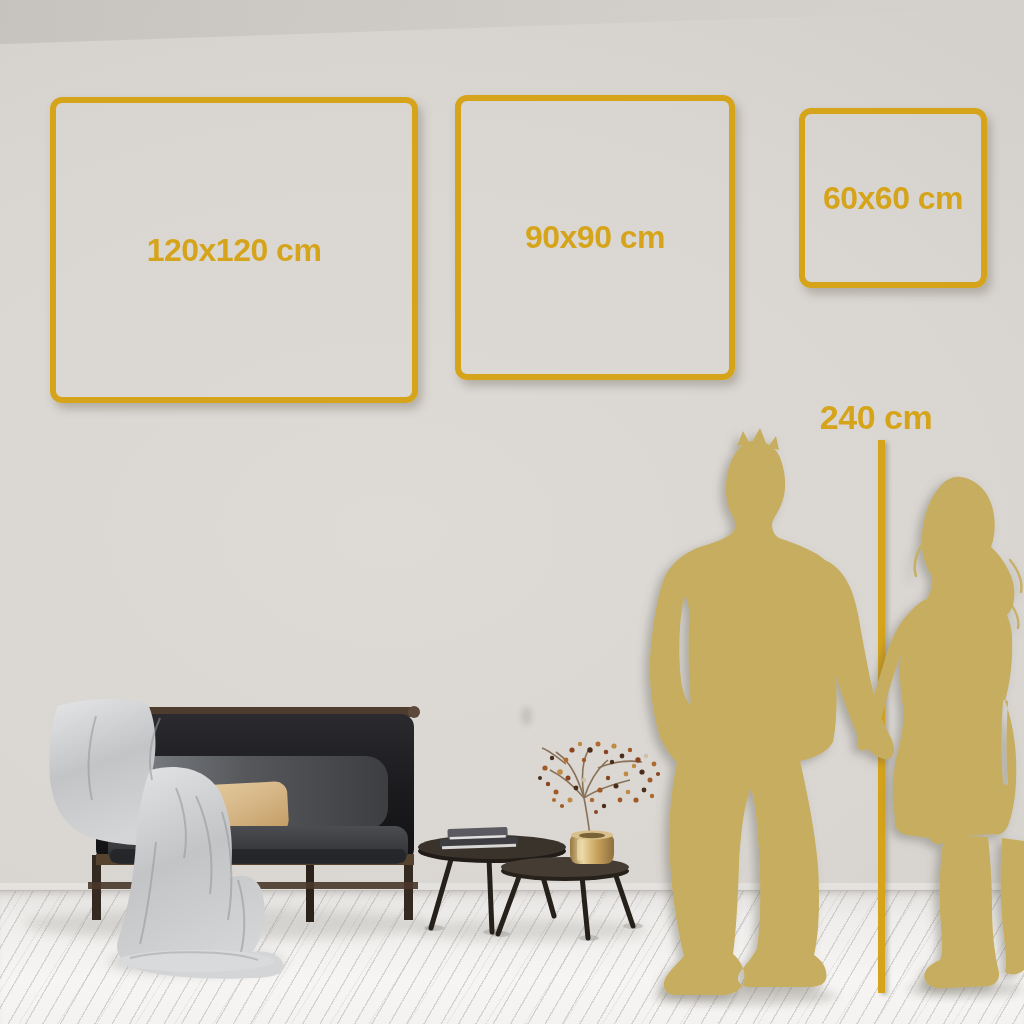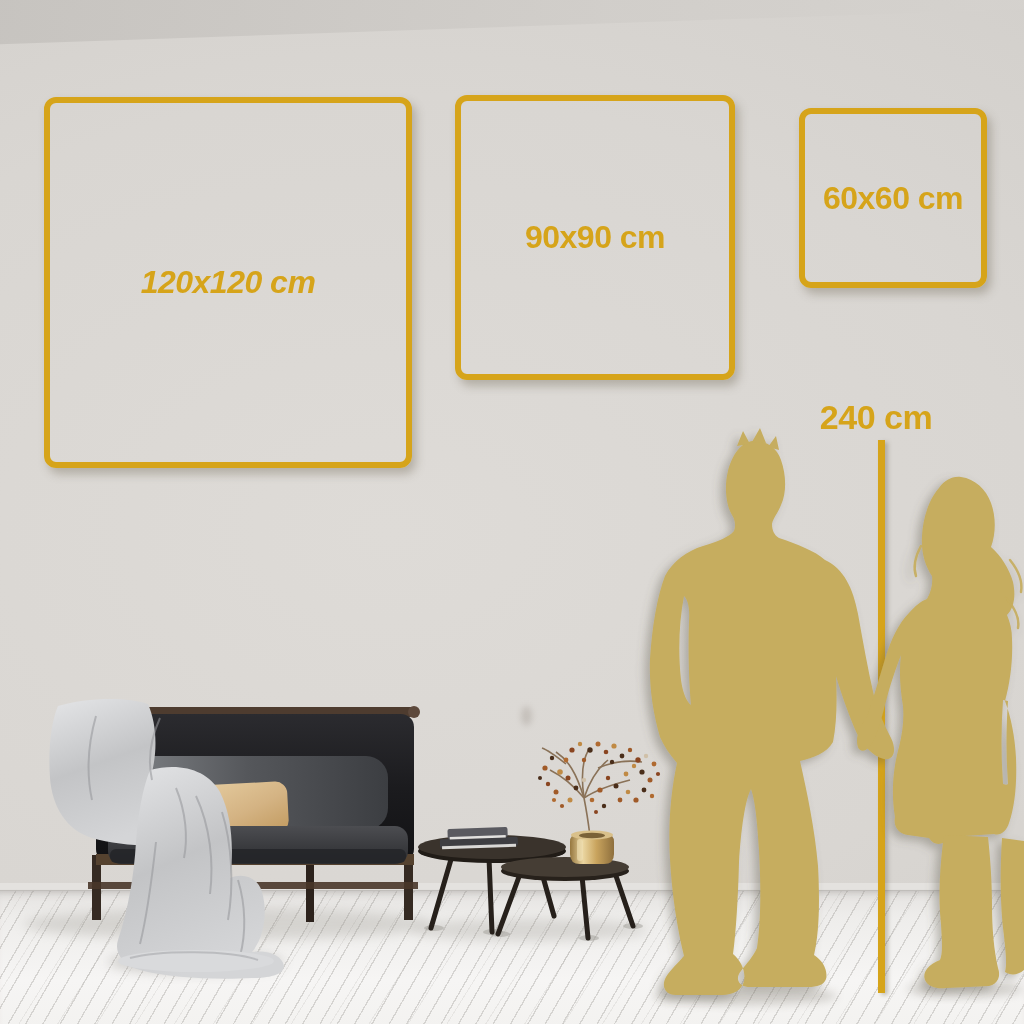--- a/index.html
+++ b/index.html
@@ -37,21 +37,21 @@
   }
   .frame{
     position:absolute;box-sizing:border-box;
     border:6px solid var(--accent-gold,#d6a41a);border-radius:12px;
     display:flex;align-items:center;justify-content:center;
     box-shadow:4px 6px 10px rgba(104,95,74,.35);
   }
   .frame-label{
     color:var(--accent-gold,#d6a41a);font-weight:700;font-size:32px;letter-spacing:-.5px;
   }
-  .frame-120{left:44px;top:97px;width:368px;height:371px;font-style:italic;}
+  .frame-120{left:50px;top:97px;width:368px;height:306px;}
   .frame-90{left:455px;top:95px;width:280px;height:285px;}
   .frame-60{left:767px;top:108px;width:188px;height:180px;margin-left:32px;}
   .ruler-label{
     position:absolute;left:796px;top:398px;width:160px;text-align:center;
     color:var(--accent-gold,#d6a41a);font-weight:700;font-size:34px;letter-spacing:-.5px;
   }
   .ruler-line{
     position:absolute;left:878px;top:440px;width:7px;height:553px;
     background:var(--accent-gold,#d6a41a);
     box-shadow:3px 2px 4px rgba(100,92,70,.35);

